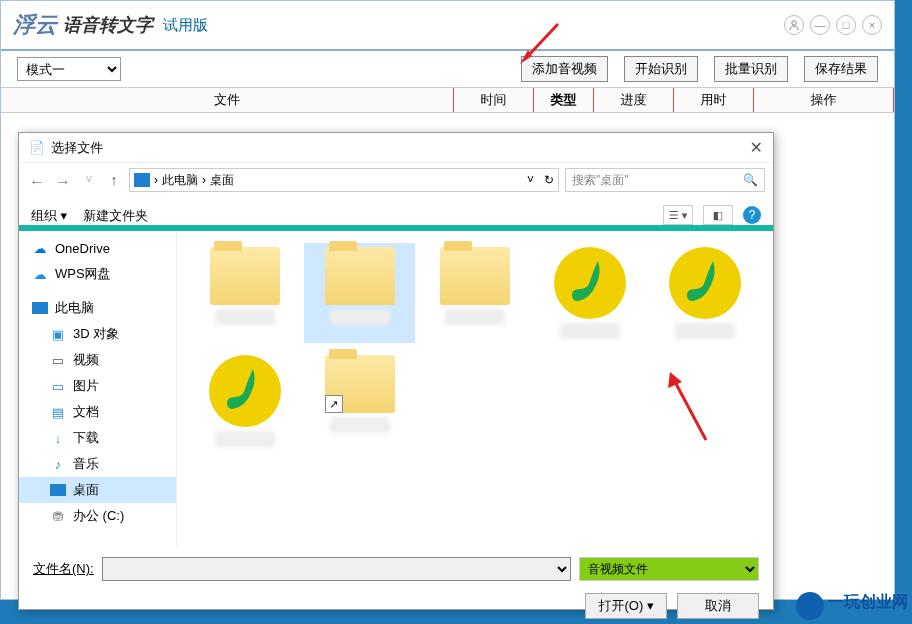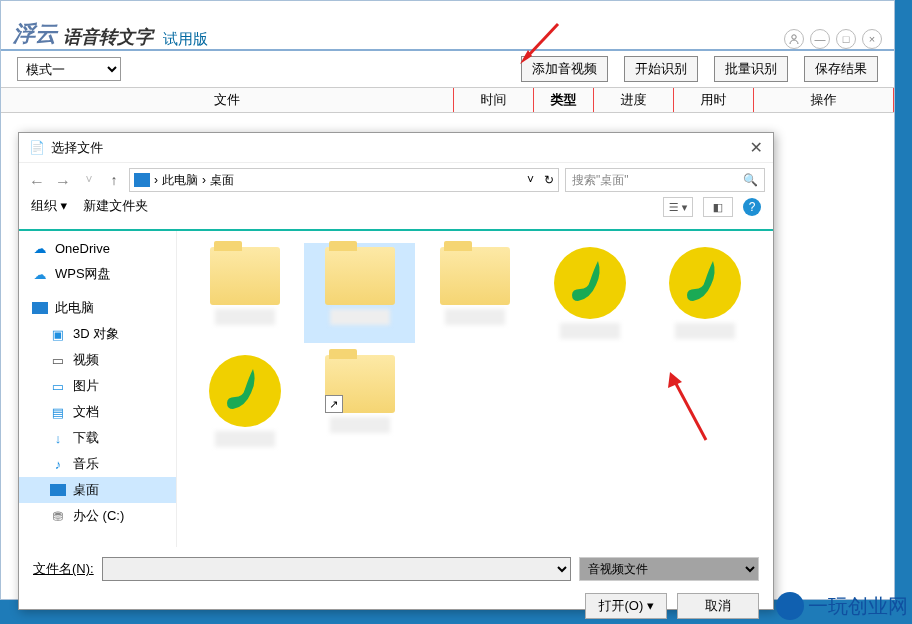--- a/index.html
+++ b/index.html
@@ -1,20 +1,20 @@
 <!DOCTYPE html>
 <html><head>
 <meta charset="utf-8">
 <style>
 * { margin: 0; padding: 0; box-sizing: border-box; font-family: "Microsoft YaHei", sans-serif; }
 body { width: 912px; height: 624px; background: #1e7bb8; overflow: hidden; position: relative; }
 
 
 .main-window { position: absolute; top: 0; left: 0; width: 895px; height: 600px; background: #fff; border: 1px solid #a8c0d8; }
-.titlebar { height: 50px; display: flex; align-items: flex-end; padding: 0 12px; border-bottom: 2px solid #88aed4; }
+.titlebar { height: 50px; display: flex; align-items: center; padding: 0 12px; border-bottom: 2px solid #88aed4; }
 .logo { font-size: 22px; color: #5a7aa8; font-style: italic; font-weight: bold; }
 .app-title { margin-left: 6px; font-size: 18px; font-weight: bold; color: #333; font-style: italic; }
 .trial { margin-left: 10px; font-size: 15px; color: #0369a1; }
 .titlebar-ctrls { margin-left: auto; display: flex; gap: 6px; }
 .titlebar-ctrls .ctrl { width: 20px; height: 20px; border: 1px solid #bbb; border-radius: 50%; display: flex; align-items: center; justify-content: center; font-size: 11px; color: #888; cursor: pointer; }
 
 .toolbar { height: 36px; display: flex; align-items: center; padding: 0 16px; gap: 6px; }
 .mode-select { width: 104px; height: 24px; border: 1px solid #999; font-size: 13px; padding: 0 4px; background: #fff; }
 .radio-group { display: flex; align-items: center; gap: 2px; margin-left: 4px; }
 .radio-item { display: flex; align-items: center; gap: 2px; font-size: 13px; margin-right: 8px; }
@@ -37,21 +37,21 @@
 .dlg-title { height: 30px; display: flex; align-items: center; padding: 0 10px; font-size: 13px; border-bottom: 1px solid #eee; }
 .dlg-title .close { margin-left: auto; font-size: 16px; cursor: pointer; color: #555; }
 .dlg-nav { height: 34px; display: flex; align-items: center; padding: 0 8px; gap: 6px; }
 .nav-arrow { width: 20px; font-size: 16px; color: #888; text-align: center; }
 .nav-up { width: 18px; color: #555; font-size: 14px; text-align: center; }
 .breadcrumb { flex: 1; height: 24px; border: 1px solid #ccc; display: flex; align-items: center; font-size: 12px; padding: 0 4px; gap: 4px; }
 .breadcrumb .pc-icon { width: 16px; height: 14px; background: #2080d0; }
 .search-box { width: 200px; height: 24px; border: 1px solid #ccc; display: flex; align-items: center; padding: 0 6px; font-size: 12px; color: #888; }
 .search-box .sicon { margin-left: auto; }
 
-.dlg-toolbar { height: 34px; display: flex; align-items: flex-start; padding: 0 12px; gap: 16px; font-size: 13px; border-bottom: 2px solid #14b8a6; }
+.dlg-toolbar { height: 34px; display: flex; align-items: flex-end; padding: 0 12px; gap: 16px; font-size: 13px; border-bottom: 6px solid #14b8a6; }
 .dlg-toolbar .view-ctrls { margin-left: auto; display: flex; gap: 10px; align-items: center; }
 .view-btn { width: 30px; height: 20px; border: 1px solid #ccc; display: flex; align-items: center; justify-content: center; font-size: 11px; color: #555; }
 .help-icon { width: 18px; height: 18px; border-radius: 50%; background: #1e90d4; color: #fff; font-size: 12px; display: flex; align-items: center; justify-content: center; }
 
 .dlg-body { display: flex; height: 316px; }
 .sidebar { width: 158px; border-right: 1px solid #eee; overflow-y: auto; padding: 4px 0; }
 .side-item { height: 26px; display: flex; align-items: center; padding-left: 12px; gap: 6px; font-size: 13px; cursor: pointer; }
 .side-item.selected { background: #cde8ff; }
 .side-item .ic { width: 18px; height: 16px; display: flex; align-items: center; justify-content: center; font-size: 13px; }
 .side-sub { padding-left: 30px; }
@@ -75,29 +75,29 @@
 .music-icon { width: 72px; height: 72px; background: #f0d000; border-radius: 50%; position: relative; overflow: hidden; }
 .music-icon svg { position: absolute; top: 8px; left: 14px; }
 .file-label { font-size: 12px; margin-top: 4px; height: 16px; background: #eee; width: 60px; filter: blur(2px); }
 .file-label.clear { filter: none; background: none; text-align: center; }
 .shortcut-badge { position: absolute; bottom: 0; left: 0; width: 18px; height: 18px; background: #fff; border: 1px solid #888; font-size: 11px; display: flex; align-items: center; justify-content: center; }
 
 .dlg-footer { padding: 10px 14px; }
 .filename-row { display: flex; align-items: center; gap: 8px; margin-bottom: 12px; }
 .filename-row label { font-size: 13px; text-decoration: underline; }
 .filename-input { flex: 1; height: 24px; border: 1px solid #888; }
-.filetype-select { width: 180px; height: 24px; border: 1px solid #ccc; font-size: 12px; padding: 0 4px; background: #a3a3a3; }
+.filetype-select { width: 180px; height: 24px; border: 1px solid #ccc; font-size: 12px; padding: 0 4px; background: #84cc16; }
 .dlg-buttons { display: flex; justify-content: flex-end; gap: 10px; }
 .dlg-buttons button { width: 82px; height: 26px; border: 1px solid #aaa; background: #f0f0f0; font-size: 13px; cursor: pointer; }
 
 
 .arrow1 { position: absolute; top: 18px; left: 516px; pointer-events: none; }
 .arrow2 { position: absolute; top: 370px; left: 660px; pointer-events: none; }
 
-.watermark { position: absolute; right: 4px; bottom: 4px; display: flex; align-items: flex-end; gap: 4px; color: #1050a0; font-weight: normal; font-size: 20px; }
+.watermark { position: absolute; right: 4px; bottom: 4px; display: flex; align-items: flex-start; gap: 4px; color: #1050a0; font-weight: bold; font-size: 16px; }
 .watermark .wm-icon { width: 28px; height: 28px; border-radius: 50%; background: #1060b0; }
 </style>
 </head>
 <body>
 
 <div class="main-window">
   <div class="titlebar">
     <span class="logo">浮云</span>
     <span class="app-title">语音转文字</span>
     <span class="trial">试用版</span>

